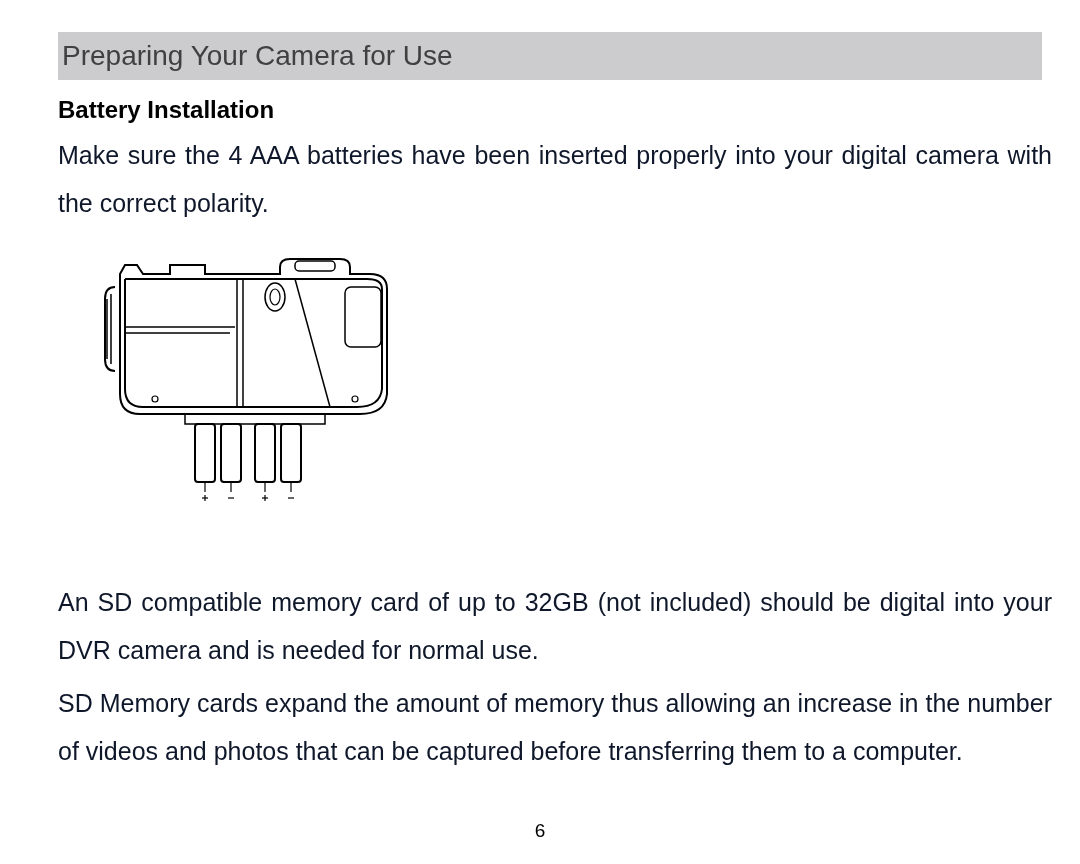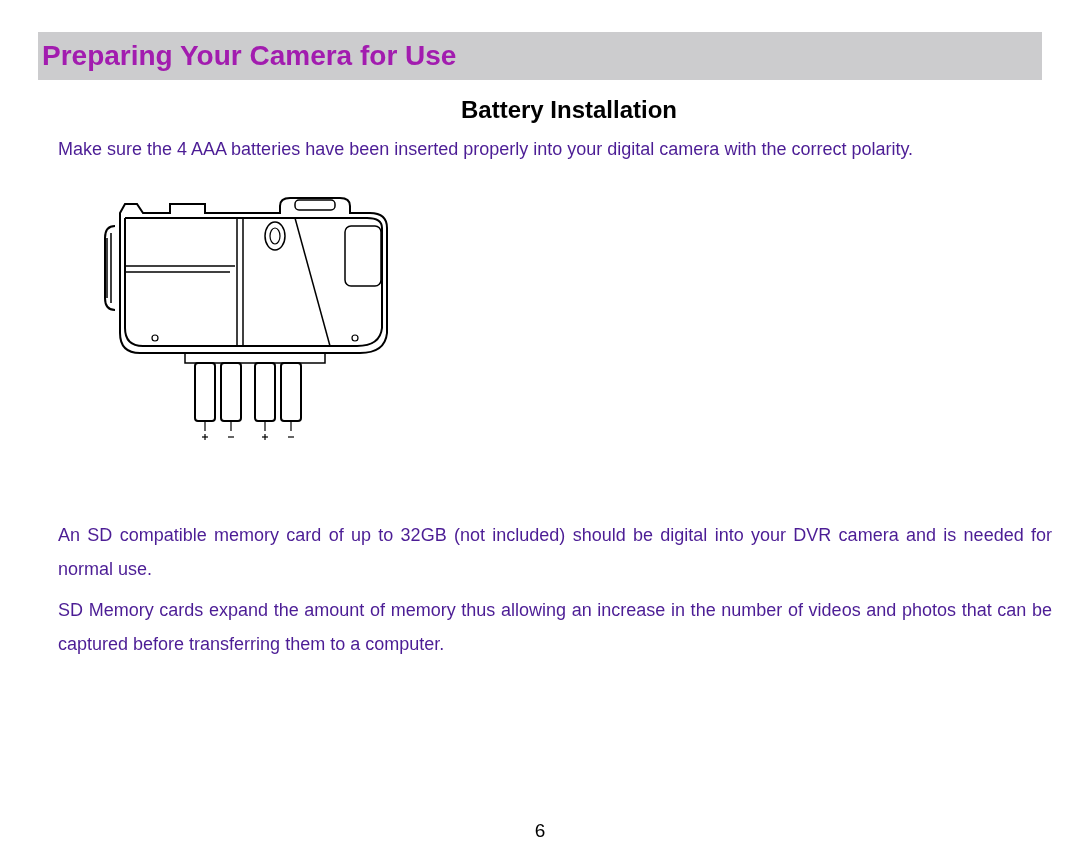--- a/index.html
+++ b/index.html
@@ -14,37 +14,36 @@
       background: #ffffff;
       color: #000000;
       position: relative;
     }
     .page {
       padding: 0;
     }
     .section-header {
       background: #ccccce;
       font-size: 28px;
-      font-weight: bold;
+      font-weight: normal;
       padding: 8px 0 8px 4px;
-      margin: 32px 38px 0 38px;
-      color: #a21caf;
+      margin: 32px 38px 0 58px;
+      color: #404040;
     }
     .sub-header {
       font-size: 24px;
       font-weight: bold;
       margin: 16px 0 8px 58px;
       color: #000;
-      text-align: center;
     }
     .body-text {
-      font-size: 18px;
+      font-size: 25px;
       line-height: 1.9;
       margin: 6px 28px 0 58px;
-      color: #4c1d95;
+      color: #0f172a;
       text-align: justify;
     }
     .illustration-wrap {
       margin: 12px 0 0 95px;
       width: 310px;
       height: 280px;
     }
     .illustration-wrap svg {
       width: 100%;
       height: 100%;

